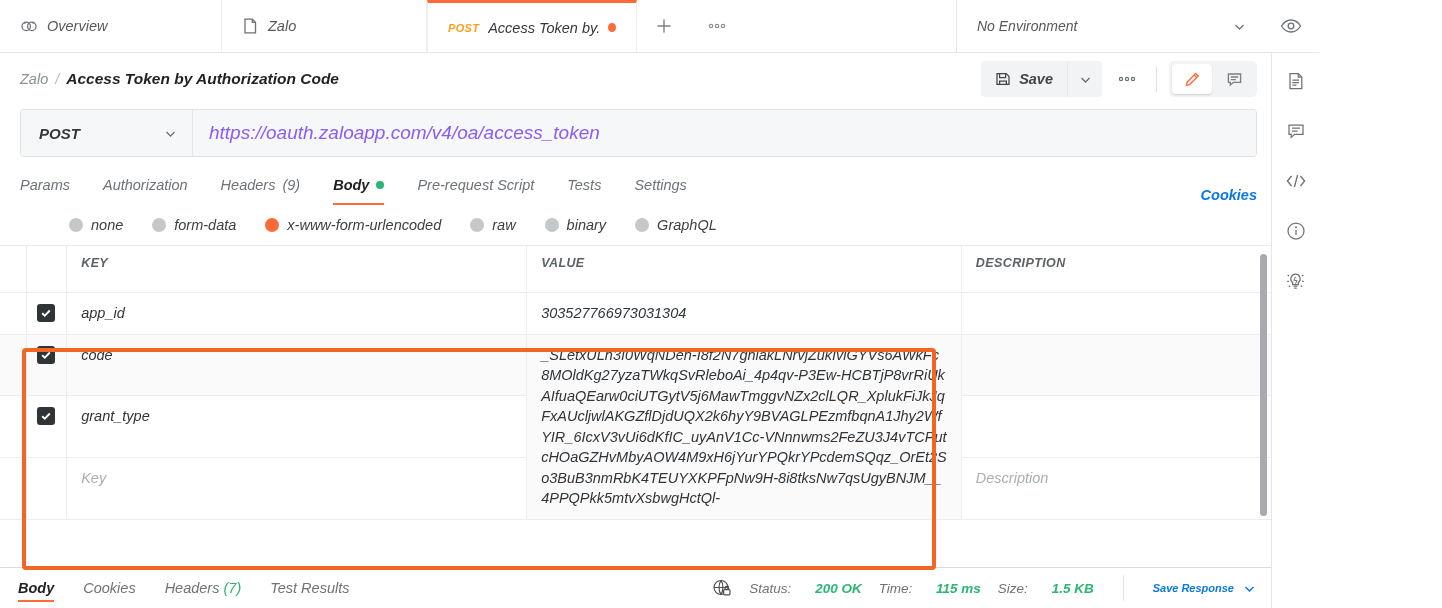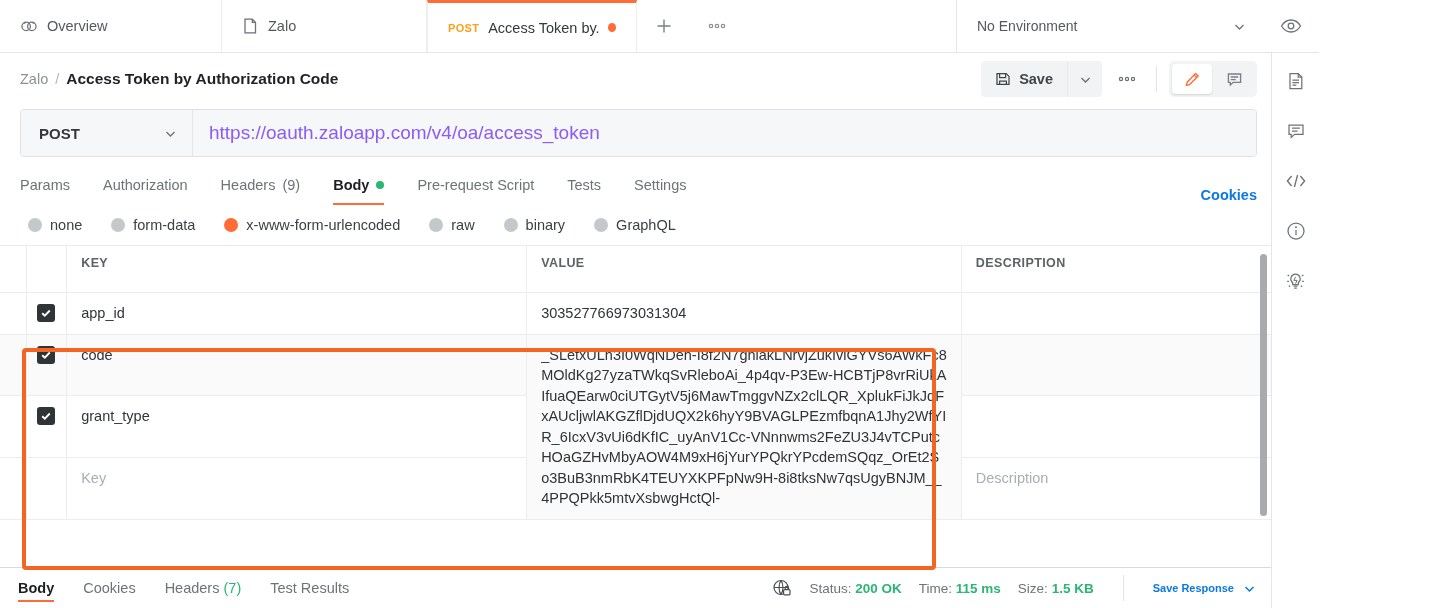--- a/index.html
+++ b/index.html
@@ -6,21 +6,21 @@
     margin: 0; padding: 0;
     background: #ffffff;
   }
   body {
     width: 1442px; height: 608px;
     font-family: "Liberation Sans", sans-serif;
     color: #2f3437;
     overflow: hidden;
     position: relative;
   }
-  .app { width: 1319px; height: 608px; position: relative; display: flex; flex-direction: column; }
+  .app { width: 1319px; height: 608px; position: relative; display: flex; flex-direction: column; font-style: italic; }
 
   
   .tabstrip {
     height: 52px; display: flex; align-items: stretch;
     border-bottom: 1px solid #e4e6e8; background: #fff;
     flex: 0 0 auto;
   }
   .tab {
     display: flex; align-items: center; gap: 9px;
     padding: 0 20px; min-width: 150px;
@@ -129,21 +129,21 @@
   }
   .rtab.active { color:#1d1f21; font-weight:600; }
   .rtab.active::after {
     content:""; position:absolute; left:0; right:0; bottom:-2px; height:2px; background:#ff6c37;
   }
   .rtab .count { color:#6d7378; }
   .green-dot { width:8px;height:8px;border-radius:50%;background:#2bb673; }
   .cookies-link { margin-left:auto; color:#0b78e3; font-size:14.5px; font-weight:600; }
 
   
-  .bodytypes { display:flex; align-items:center; padding: 14px 20px 12px 28px; gap: 10px; flex:0 0 auto; }
+  .bodytypes { display:flex; align-items:center; padding: 14px 20px 12px 28px; gap: 10px; flex:0 0 auto;margin-left:41px; }
   .bt { display:flex; align-items:center; gap:8px; margin-right: 19px; font-size:14.5px; color:#3c4145; }
   .radio { width:14px;height:14px;border-radius:50%;background:#c5c8cb; }
   .radio.on { background:#ff6c37; }
 
   
   .tablewrap { flex:1 1 auto; min-height:0; position:relative; border-top:1px solid #e8eaec; overflow:hidden;}
   table.kv { width: 1442px; border-collapse: collapse; table-layout: fixed; }
   table.kv col.c0 { width: 26px; }
   table.kv col.c1 { width: 40px; }
   table.kv col.c2 { width: 455px; }
@@ -180,21 +180,21 @@
   .statusbar {
     height: 40px; border-top:1px solid #d9dcde; display:flex; align-items:center;
     padding: 0 14px 0 18px; flex: 0 0 auto; background:#fff;
   }
   .stab { font-size:14.5px; color:#6d7378; margin-right:29px; position:relative; height:40px; display:flex; align-items:center;}
   .stab.active { color:#1d1f21; font-weight:600; }
   .stab.active::after { content:""; position:absolute; left:0; right:0; bottom:6px; height:2px; background:#ff6c37; }
   .stab .count { color:#2bb673; }
   .status-right { margin-left:auto; display:flex; align-items:center; gap: 17px; }
   .st-item { font-size:13.5px; color:#6d7378; }
-  .st-item b { font-weight:600; color:#2bb673; }
+  .st-item b { font-weight:600; color:#2bb673;margin-left:20px; }
   .save-response { color:#0b78e3; font-size:11px; font-weight:700; display:flex; align-items:center; gap:8px; }
 
   
   .annot {
     position:absolute; left: 22px; top: 348px; width: 906px; height: 214px;
     border: 4px solid #f26522; border-radius: 4px; pointer-events:none; z-index: 40;
   }
   svg { display:block; }
 </style>
 </head>

